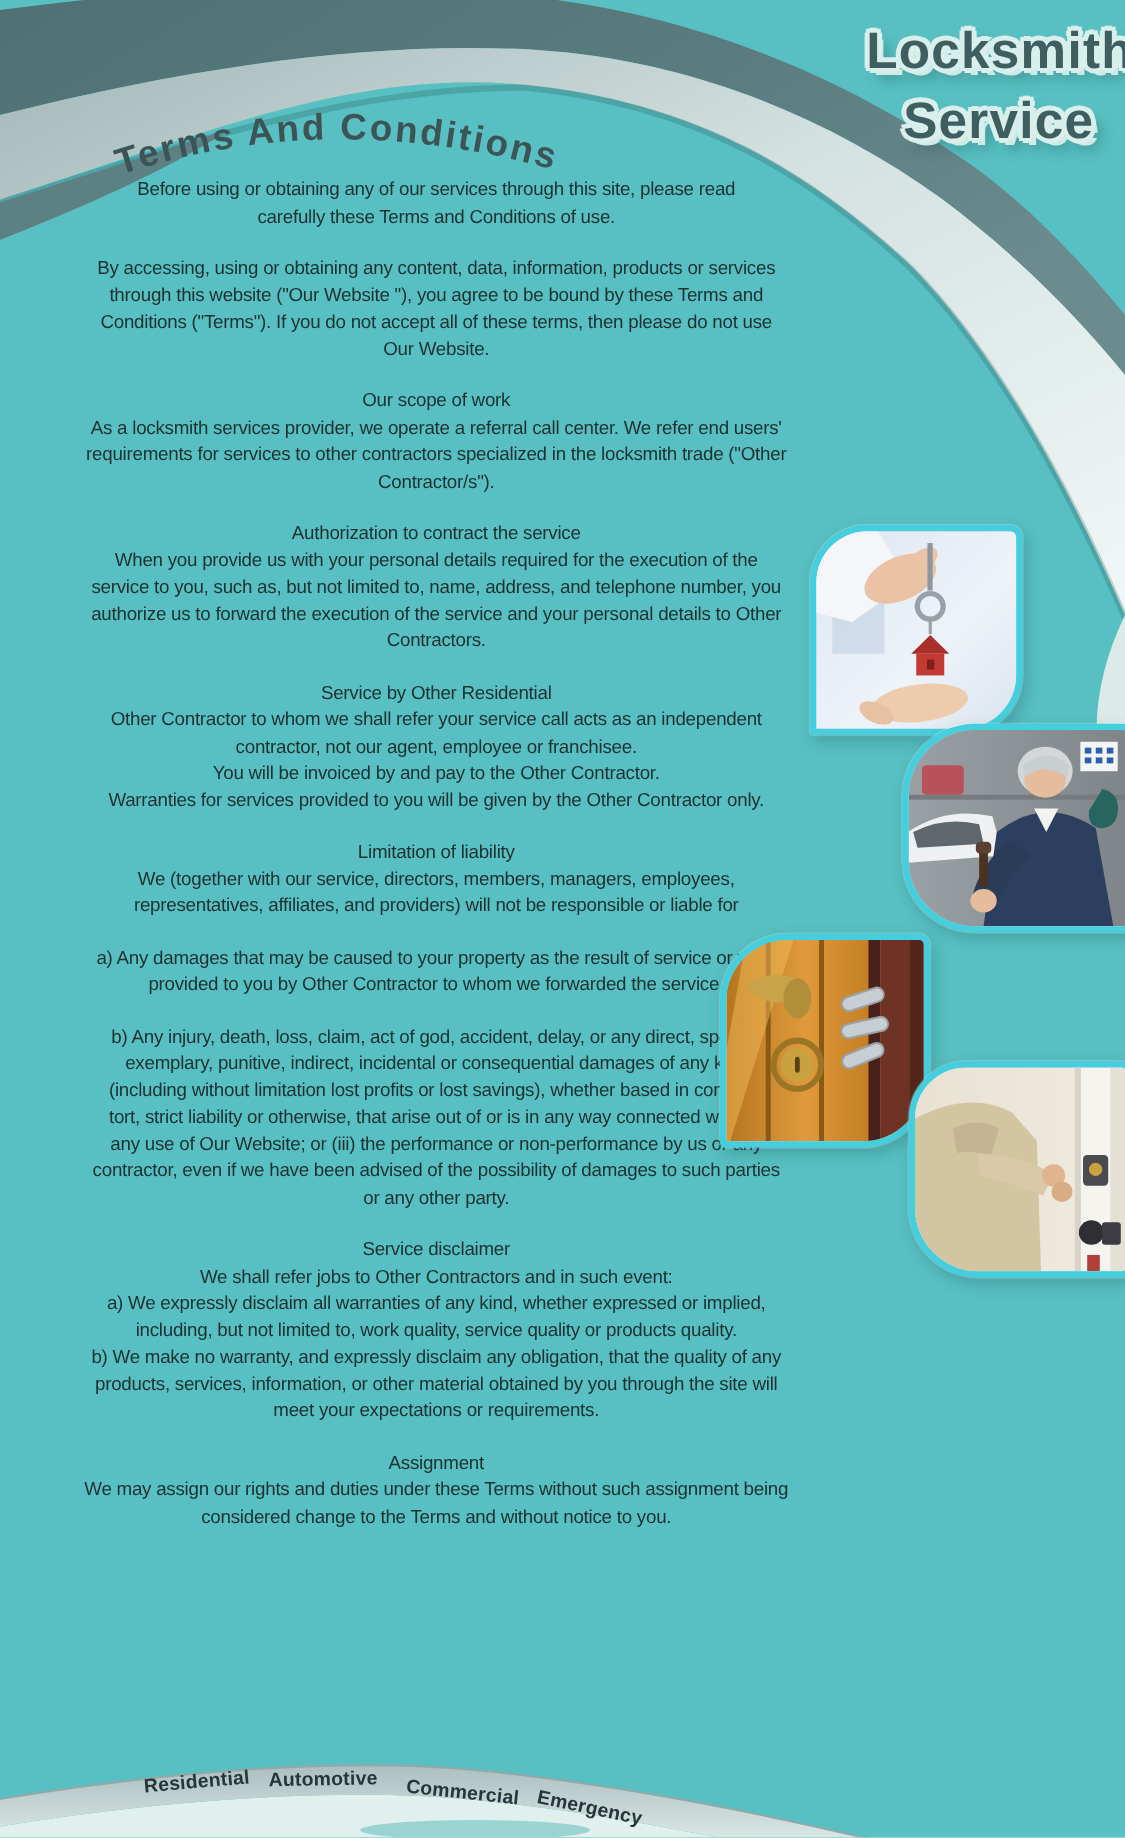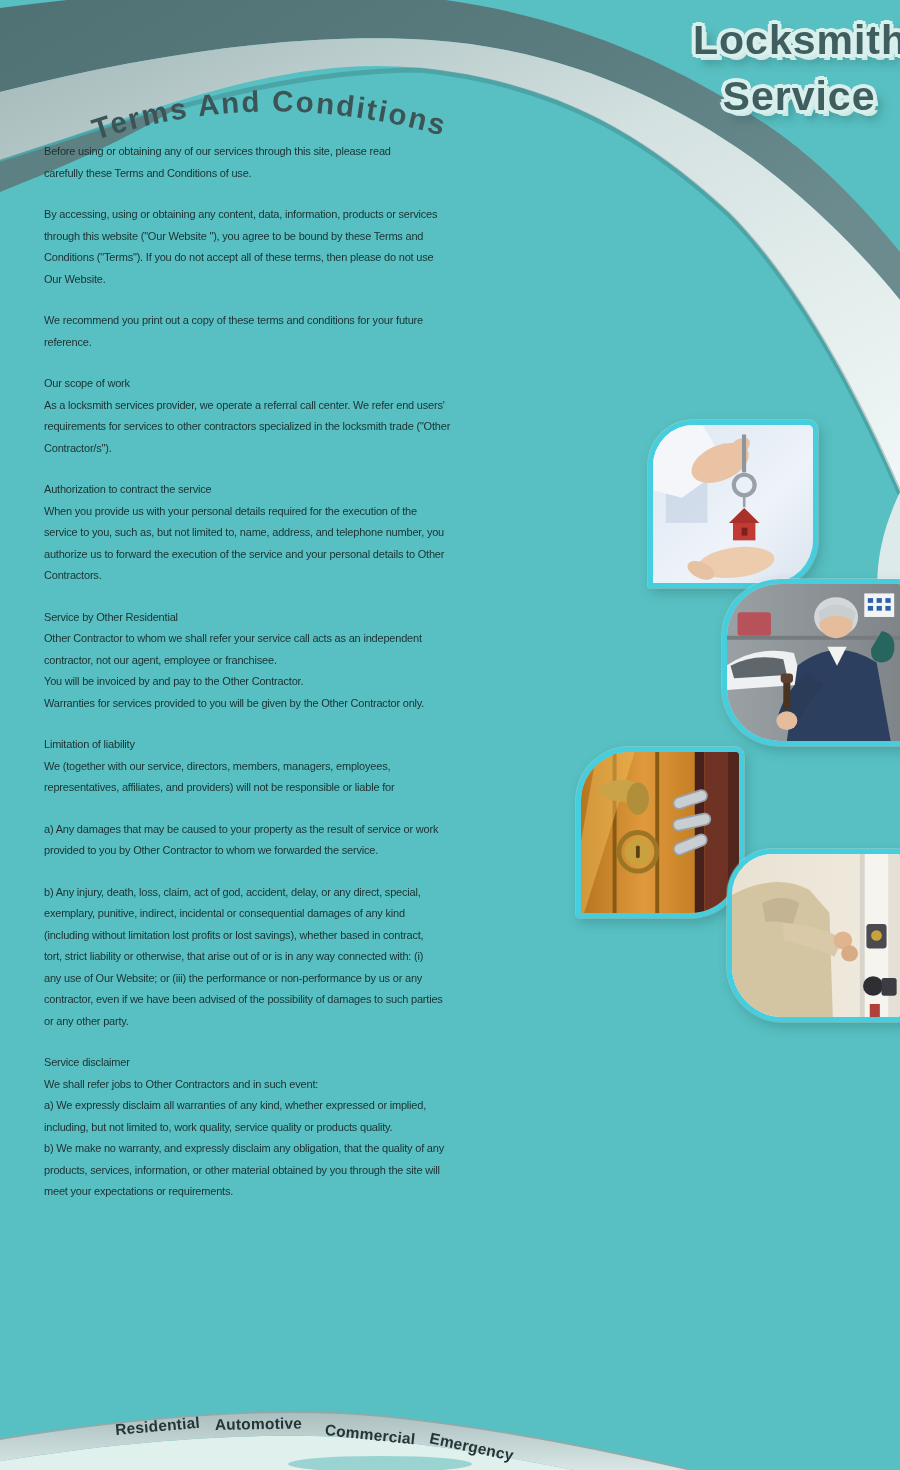--- a/index.html
+++ b/index.html
@@ -21,21 +21,21 @@
       -3px  3px 0 #d8efec, 3px  3px 0 #d8efec,
        0 -4px 0 #d8efec, 0 4px 0 #d8efec,
       -4px 0 0 #d8efec, 4px 0 0 #d8efec,
        5px 6px 0 #cfe9e6,
        8px 9px 10px rgba(35,85,90,.55);
   }
 
   
   .content{
     position:absolute;left:44px;top:141px;width:610px;
-    color:var(--ink,#1c3133);font-size:11px;line-height:21.5px;letter-spacing:-.2px;
+    color:var(--ink,#1c3133);font-size:15px;line-height:21.5px;letter-spacing:-.2px;text-align:center;
   }
   .content .p{margin:0 0 20px 0;white-space:pre;}
   .content .h{margin:6px 0 0 0;font-weight:normal;white-space:pre;}
 
   
   .photo{
     position:absolute;border:5px solid var(--accent,#44cede);overflow:hidden;
     box-shadow:0 0 0 1px rgba(255,255,255,.22), 3px 5px 12px rgba(25,80,85,.28);
     background:#cfd9e2;
   }
@@ -102,24 +102,20 @@
   <div class="content">
       <div>
         <div class="p">Before using or obtaining any of our services through this site, please read
 carefully these Terms and Conditions of use.</div>
       </div>
       <div>
         <div class="p">By accessing, using or obtaining any content, data, information, products or services
 through this website ("Our Website "), you agree to be bound by these Terms and
 Conditions ("Terms"). If you do not accept all of these terms, then please do not use
 Our Website.</div>
-      </div>
-      <div>
-        <div class="p">We recommend you print out a copy of these terms and conditions for your future
-reference.</div>
       </div>
       <div>
         <div class="h">Our scope of work</div>
         <div class="p">As a locksmith services provider, we operate a referral call center. We refer end users'
 requirements for services to other contractors specialized in the locksmith trade ("Other
 Contractor/s").</div>
       </div>
       <div>
         <div class="h">Authorization to contract the service</div>
         <div class="p">When you provide us with your personal details required for the execution of the
@@ -149,20 +145,25 @@
 or any other party.</div>
       </div>
       <div>
         <div class="h">Service disclaimer</div>
         <div class="p">We shall refer jobs to Other Contractors and in such event:
 a) We expressly disclaim all warranties of any kind, whether expressed or implied,
 including, but not limited to, work quality, service quality or products quality.
 b) We make no warranty, and expressly disclaim any obligation, that the quality of any
 products, services, information, or other material obtained by you through the site will
 meet your expectations or requirements.</div>
+      </div>
+      <div>
+        <div class="h">Assignment</div>
+        <div class="p">We may assign our rights and duties under these Terms without such assignment being
+considered change to the Terms and without notice to you.</div>
       </div>
     </div>
 
   <div class="photo photo-1">
     <svg viewBox="0 0 100 100" preserveAspectRatio="none">
       <defs>
           <linearGradient id="p1bg" x1="0" y1="0" x2="1" y2="1">
         <stop offset="0" stop-color="#dde6f2"></stop>
             <stop offset="0.6" stop-color="#eef3f9"></stop>
             <stop offset="1" stop-color="#dbe4ef"></stop>

